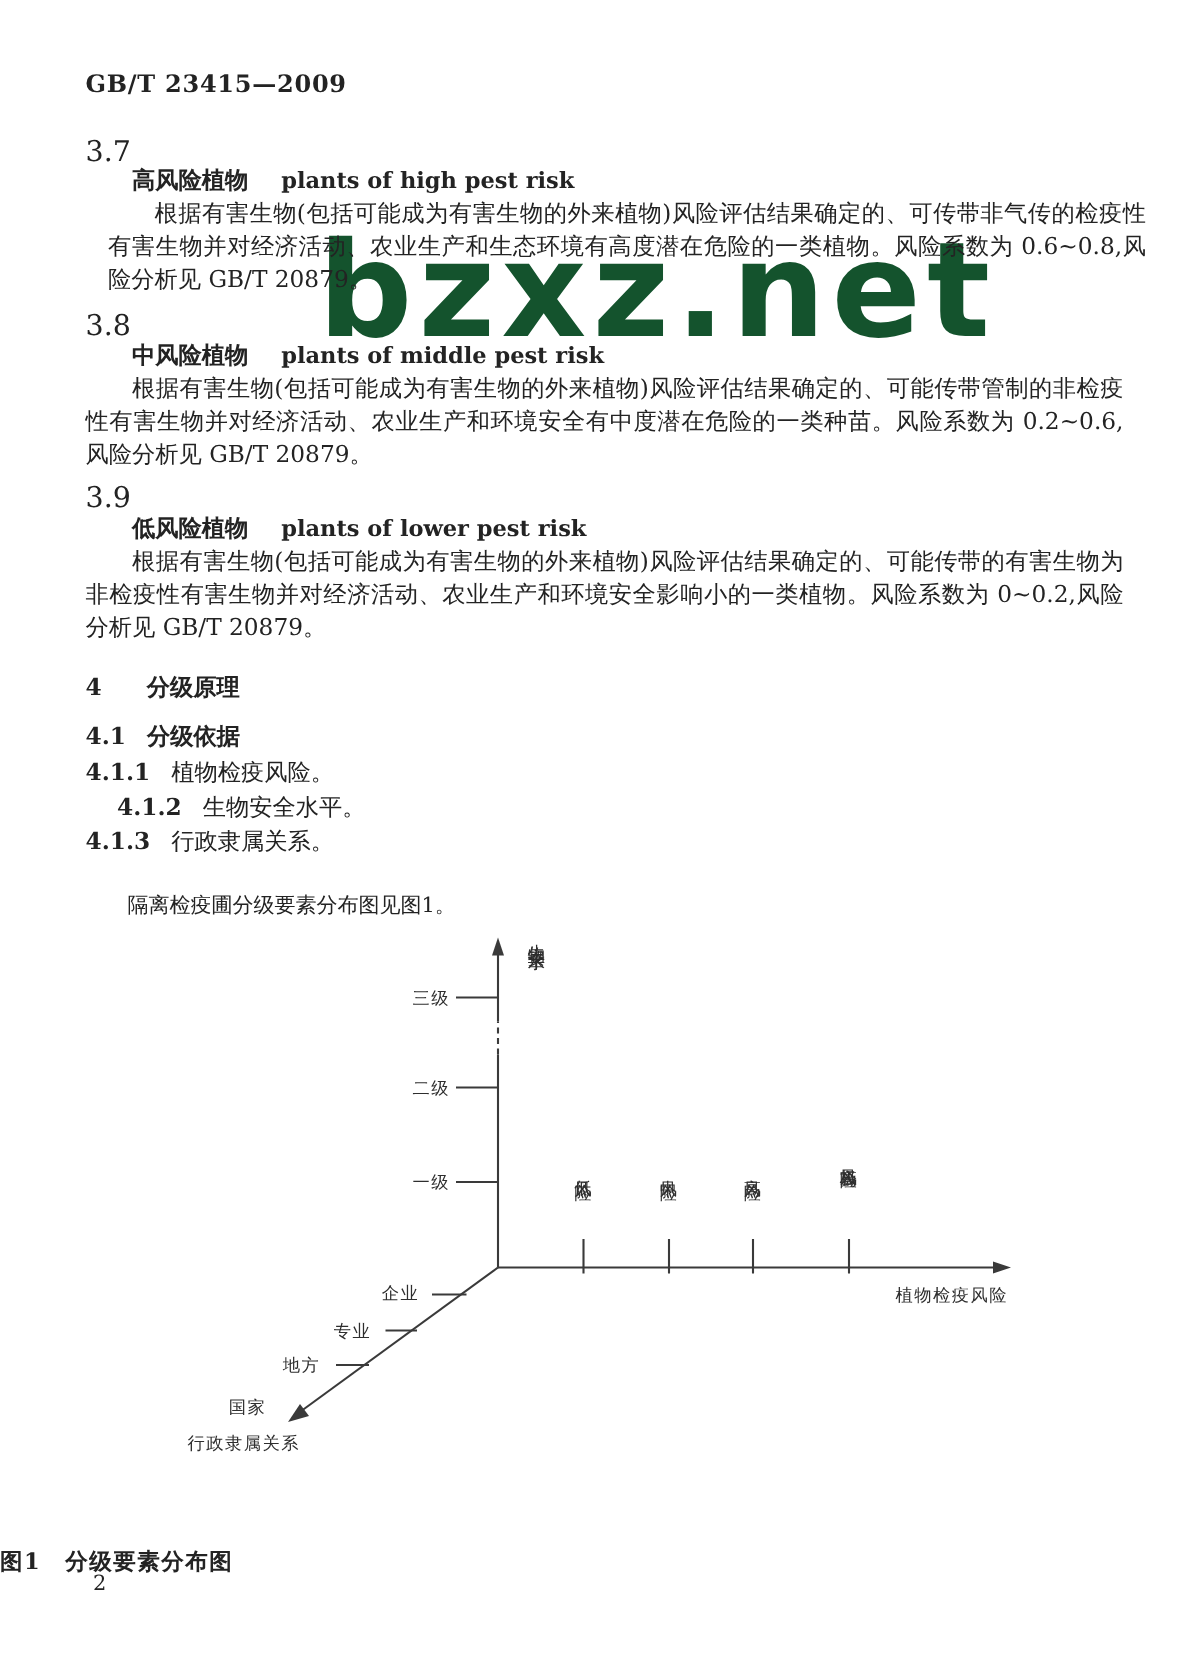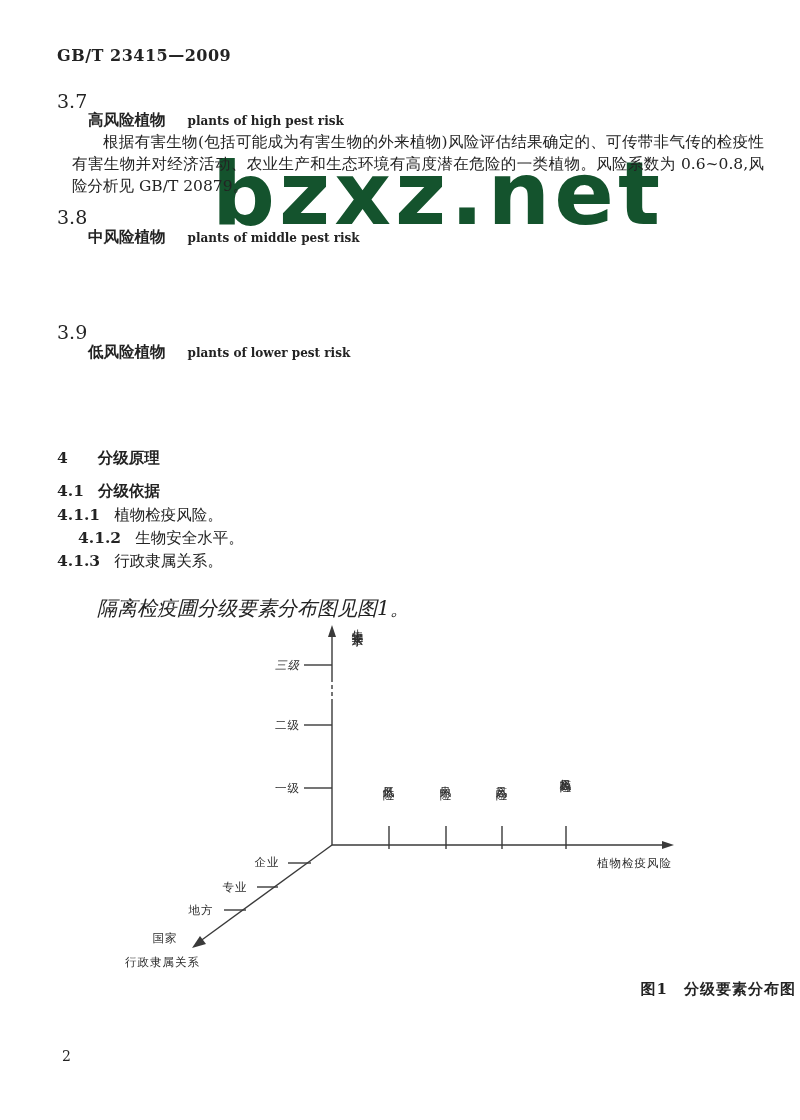--- a/index.html
+++ b/index.html
@@ -16,42 +16,42 @@
   .watermark{
     left:212px;top:150px;
     font-family:"DejaVu Sans","Liberation Sans",sans-serif;
     font-weight:bold;font-size:88px;line-height:1;
     color:#14532d;letter-spacing:4px;
     z-index:0;user-select:none;
   }
   .content{z-index:1;}
   .sec-num{left:57px;font-size:19px;}
   .term-line{left:88px;font-size:15.5px;font-weight:bold;}
-  .term-en{margin-left:22px;font-size:12px;}
+  .term-en{margin-left:22px;font-size:15px;}
   .body-para{
     left:57px;width:692px;
     font-size:15.5px;line-height:22px;
     text-align:justify;text-indent:2em;
   }
   .clause{left:57px;font-size:15.5px;}
   .bold{font-weight:bold;}
   .num-gap{margin-left:30px;text-align:right;}
   .item-text{margin-left:14px;}
-  .indent-para{left:57px;width:692px;font-size:20px;text-indent:2em;font-style:italic;}
+  .indent-para{left:57px;width:692px;font-size:14px;text-indent:2em;}
   .figure{left:0;top:615px;width:800px;height:362px;}
   .figure svg{position:absolute;left:0;top:0;}
   .fig-label{position:absolute;font-size:11.5px;color:#2e2e2e;letter-spacing:1px;white-space:nowrap;}
   .vtext{
     position:absolute;font-size:11.5px;color:#2e2e2e;
     writing-mode:vertical-rl;text-orientation:upright;
     letter-spacing:1.5px;line-height:1;white-space:nowrap;
   }
   .ylab{width:46px;text-align:right;}
   .zlab{width:54px;text-align:center;}
-  .caption{left:0;top:980px;width:796px;text-align:right;font-size:15px;font-weight:bold;letter-spacing:1px;}
+  .caption{left:0;top:1032px;width:796px;text-align:left;font-size:15px;font-weight:bold;letter-spacing:1px;}
   .page-num{left:62px;top:1048px;font-size:14px;}
 </style>
 </head>
 <body>
 
 <div class="page">
 
   <div class="abs watermark">bzxz.net</div>
 
   <div class="abs content doc-header">GB/T 23415—2009</div>
@@ -59,25 +59,27 @@
   <div class="abs content sec-num" style="top:90px;">3.7</div>
   <div class="abs content term-line" style="top:110px;">
     <span>高风险植物</span><span class="term-en">plants of high pest risk</span>
   </div>
   <div class="abs content body-para" style="top:131px;margin-left:15px;">根据有害生物(包括可能成为有害生物的外来植物)风险评估结果确定的、可传带非气传的检疫性有害生物并对经济活动、农业生产和生态环境有高度潜在危险的一类植物。风险系数为 0.6~0.8,风险分析见 GB/T 20879。</div>
 
   <div class="abs content sec-num" style="top:206px;">3.8</div>
   <div class="abs content term-line" style="top:227px;">
     <span>中风险植物</span><span class="term-en">plants of middle pest risk</span>
   </div>
+  <div class="abs content body-para" style="top:248px;">根据有害生物(包括可能成为有害生物的外来植物)风险评估结果确定的、可能传带管制的非检疫性有害生物并对经济活动、农业生产和环境安全有中度潜在危险的一类种苗。风险系数为 0.2~0.6,风险分析见 GB/T 20879。</div>
 
   <div class="abs content sec-num" style="top:321px;">3.9</div>
   <div class="abs content term-line" style="top:342px;">
     <span>低风险植物</span><span class="term-en">plants of lower pest risk</span>
   </div>
+  <div class="abs content body-para" style="top:363px;">根据有害生物(包括可能成为有害生物的外来植物)风险评估结果确定的、可能传带的有害生物为非检疫性有害生物并对经济活动、农业生产和环境安全影响小的一类植物。风险系数为 0~0.2,风险分析见 GB/T 20879。</div>
 
   <div class="abs content clause bold" style="top:448px;">
     <span>4</span><span class="num-gap">分级原理</span>
   </div>
   <div class="abs content clause bold" style="top:481px;">
     <span>4.1</span><span class="item-text">分级依据</span>
   </div>
   <div class="abs content clause" style="top:505px;">
     <span class="bold">4.1.1</span><span class="item-text">植物检疫风险。</span>
   </div>
@@ -115,21 +117,21 @@
         <line x1="224" y1="295" x2="246" y2="295"></line>
       </g>
       <g fill="#3a3a3a" stroke="none">
         <polygon points="332,10 328,22 336,22"></polygon>
         <polygon points="674,230 662,226 662,234"></polygon>
         <polygon points="192,333 200,321 206,329"></polygon>
       </g>
     </svg>
 
     <div class="vtext" style="left:351px;top:5px;">生物安全水平</div>
-    <div class="fig-label ylab" style="left:254px;top:43px;font-style:italic;">三级</div>
+    <div class="fig-label ylab" style="left:254px;top:43px;">三级</div>
     <div class="fig-label ylab" style="left:254px;top:103px;">二级</div>
     <div class="fig-label ylab" style="left:254px;top:166px;">一级</div>
 
     <div class="vtext" style="left:382px;top:162px;">低风险</div>
     <div class="vtext" style="left:439px;top:162px;">中风险</div>
     <div class="vtext" style="left:495px;top:162px;">高风险</div>
     <div class="vtext" style="left:559px;top:155px;letter-spacing:0.5px;">极高风险</div>
     <div class="fig-label" style="left:597px;top:241px;">植物检疫风险</div>
 
     <div class="fig-label zlab" style="left:240px;top:240px;">企业</div>

